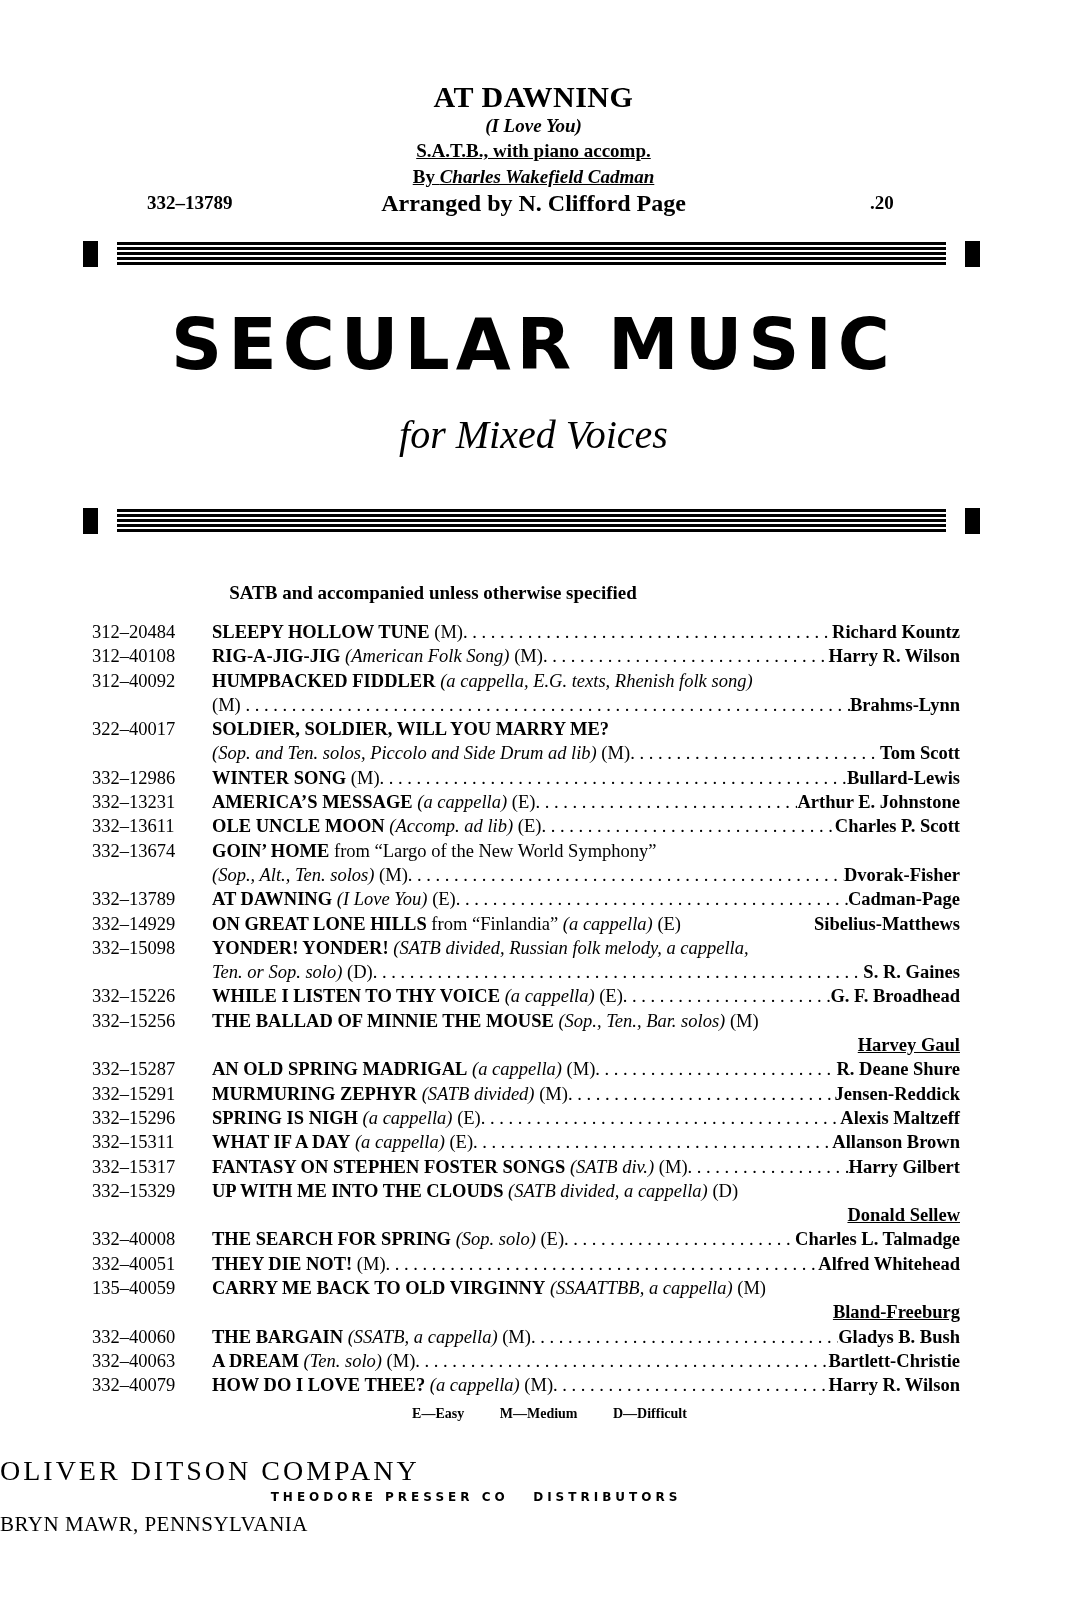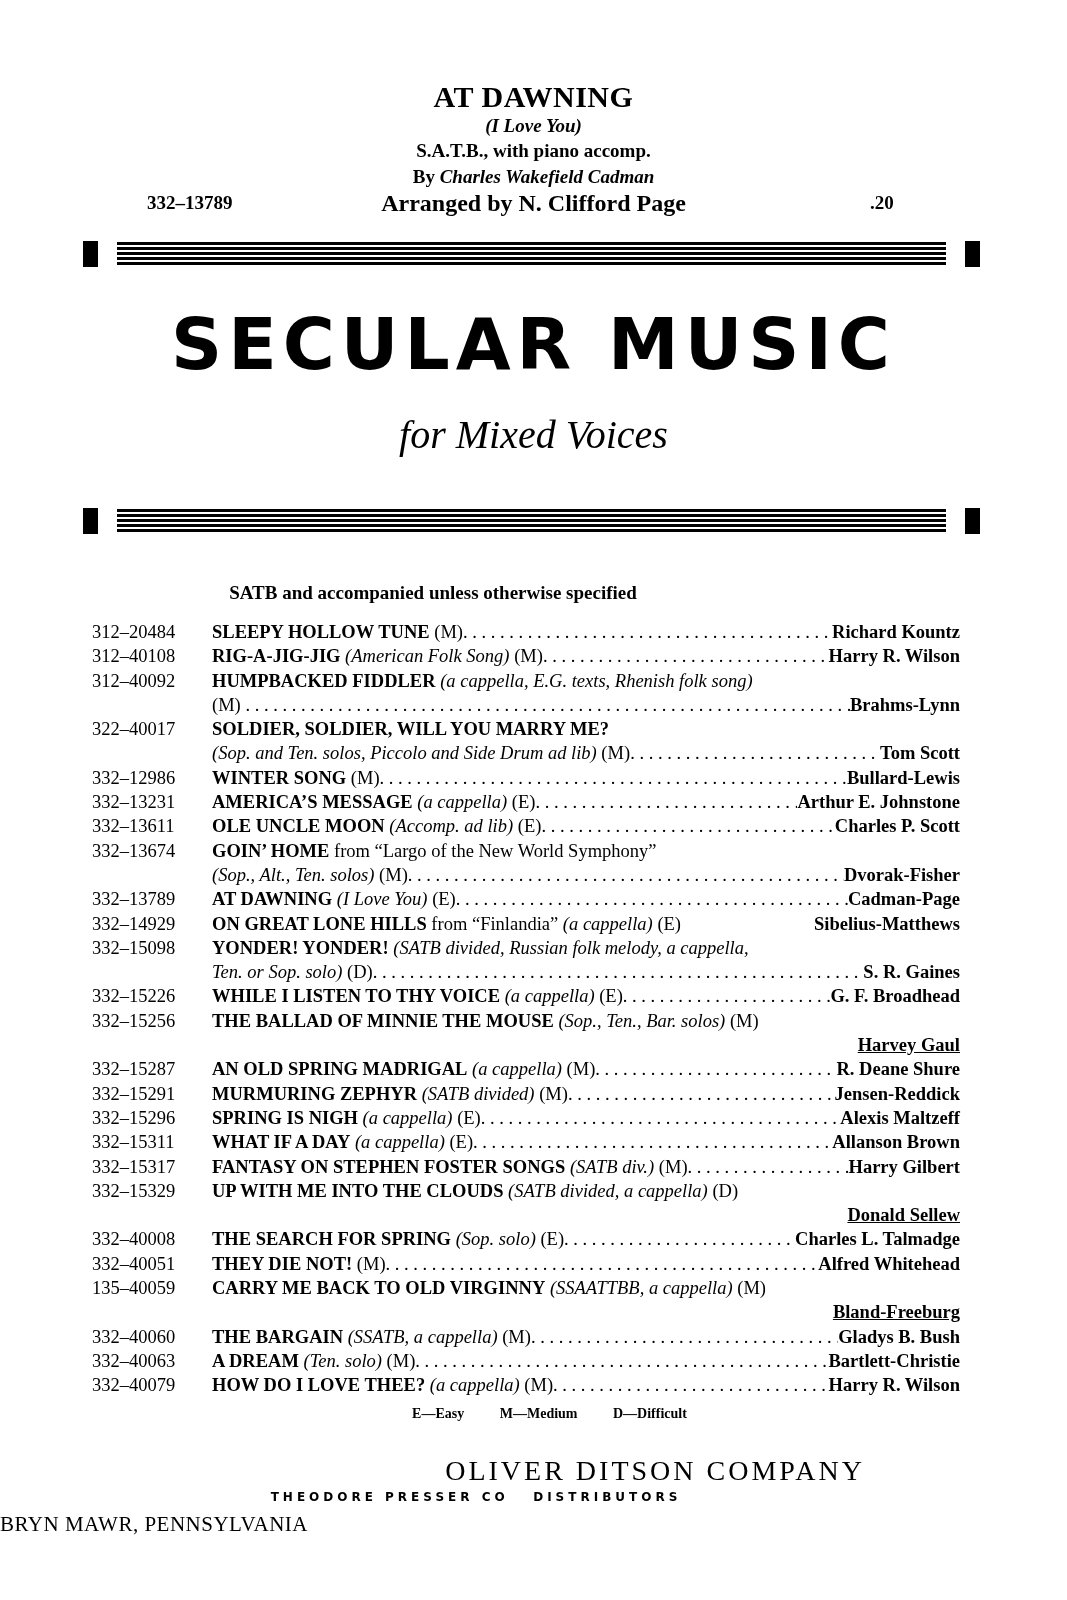--- a/index.html
+++ b/index.html
@@ -3,21 +3,21 @@
 <meta charset="utf-8">
 <style>
   html, body { margin: 0; padding: 0; background: #ffffff; }
   body { width: 1067px; height: 1600px; position: relative; overflow: hidden;
          font-family: "Liberation Serif", "DejaVu Serif", serif; color: #000; }
 
   
   .hdr { position: absolute; left: 0; top: 80px; width: 1067px; }
   .hdr .title { text-align: center; font-size: 30px; font-weight: bold; letter-spacing: 0.5px; line-height: 34px; }
   .hdr .subtitle { text-align: center; font-size: 19px; font-style: italic; font-weight: bold; line-height: 24px; }
-  .hdr .line { text-align: center; font-size: 19px; font-weight: bold; line-height: 26px; }
+  .hdr .line { text-align: center; font-size: 19px; font-weight: bold; line-height: 26px; text-decoration: underline; }
   .hdr .line i { font-style: italic; }
   .hdr .catrow { position: relative; height: 26px; }
   .hdr .catno { position: absolute; left: 147px; top: 0; font-size: 19px; font-weight: bold; line-height: 26px; }
   .hdr .price { position: absolute; left: 870px; top: 0; font-size: 19px; font-weight: bold; line-height: 26px; }
   .hdr .arranged { text-align: center; font-size: 24px; font-weight: bold; line-height: 26px; }
 
   
   .rule { position: absolute; left: 83px; width: 897px; height: 26px; }
   .rule .sq { position: absolute; top: 0; width: 15px; height: 26px; background: #000; }
   .rule .sq.l { left: 0; }
@@ -43,21 +43,21 @@
   .entry .g { font-weight: normal; }
   .entry .dots { flex: 1; overflow: hidden; white-space: nowrap; letter-spacing: 3px; min-width: 10px; }
   .entry .dots::before { content: ". . . . . . . . . . . . . . . . . . . . . . . . . . . . . . . . . . . . . . . . . . . . . . . . . . . . . . . . . . . . . . . . . . . . . . . . . . . . . . . . . . . . . . . . . . . . . . . . . . . . . . . . . . . . . . . . . . . ."; letter-spacing: 0; }
   .entry .a { font-weight: bold; text-align: right; }
   .entry .right { text-align: right; font-weight: bold; text-decoration: underline; }
   .entry .sp { flex: 1; }
 
   .legend { position: absolute; left: 16px; top: 1406px; width: 1067px; text-align: center; font-size: 14px; font-weight: bold; }
   .legend span { margin: 0 16px; }
 
-  .pub { position: absolute; left: 0; top: 1455px; width: 865px; text-align: right;
+  .pub { position: absolute; left: 0; top: 1455px; width: 865px; text-align: left;
     font-size: 28px; letter-spacing: 3px; line-height: 32px; }
   .dist { position: absolute; left: 0; top: 1490px; width: 952px; text-align: center;
     font-family: "DejaVu Sans", "Liberation Sans", sans-serif; font-weight: bold; font-size: 12px; letter-spacing: 4px; }
   .addr { position: absolute; left: 0; top: 1512px; width: 1067px; text-align: left; font-size: 21px; letter-spacing: 0.5px; }
 </style>
 </head>
 <body>
 
 <div class="hdr">
   <div class="title">AT DAWNING</div>

